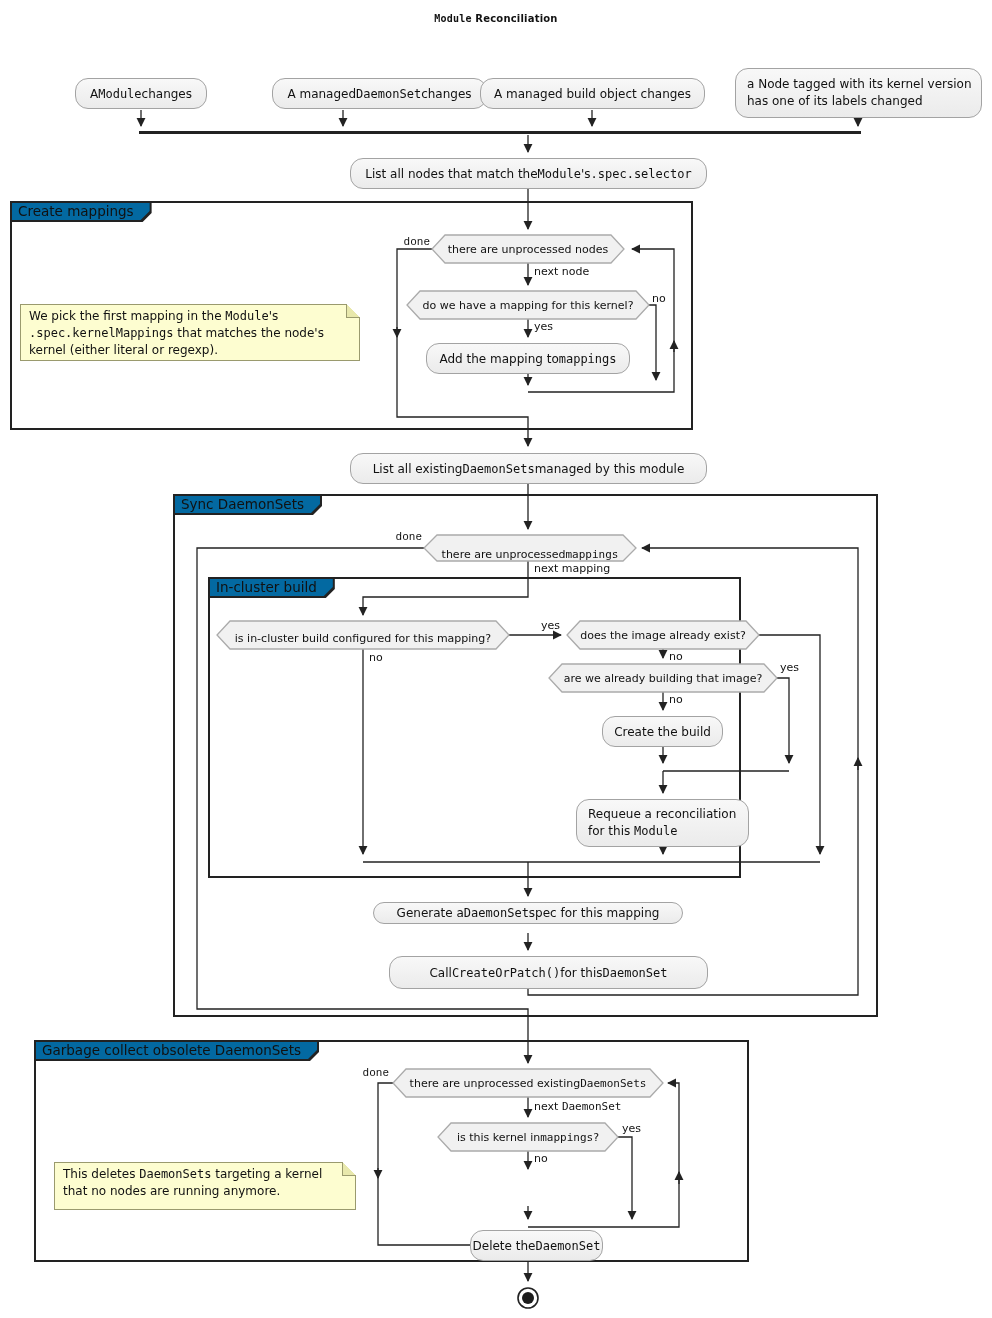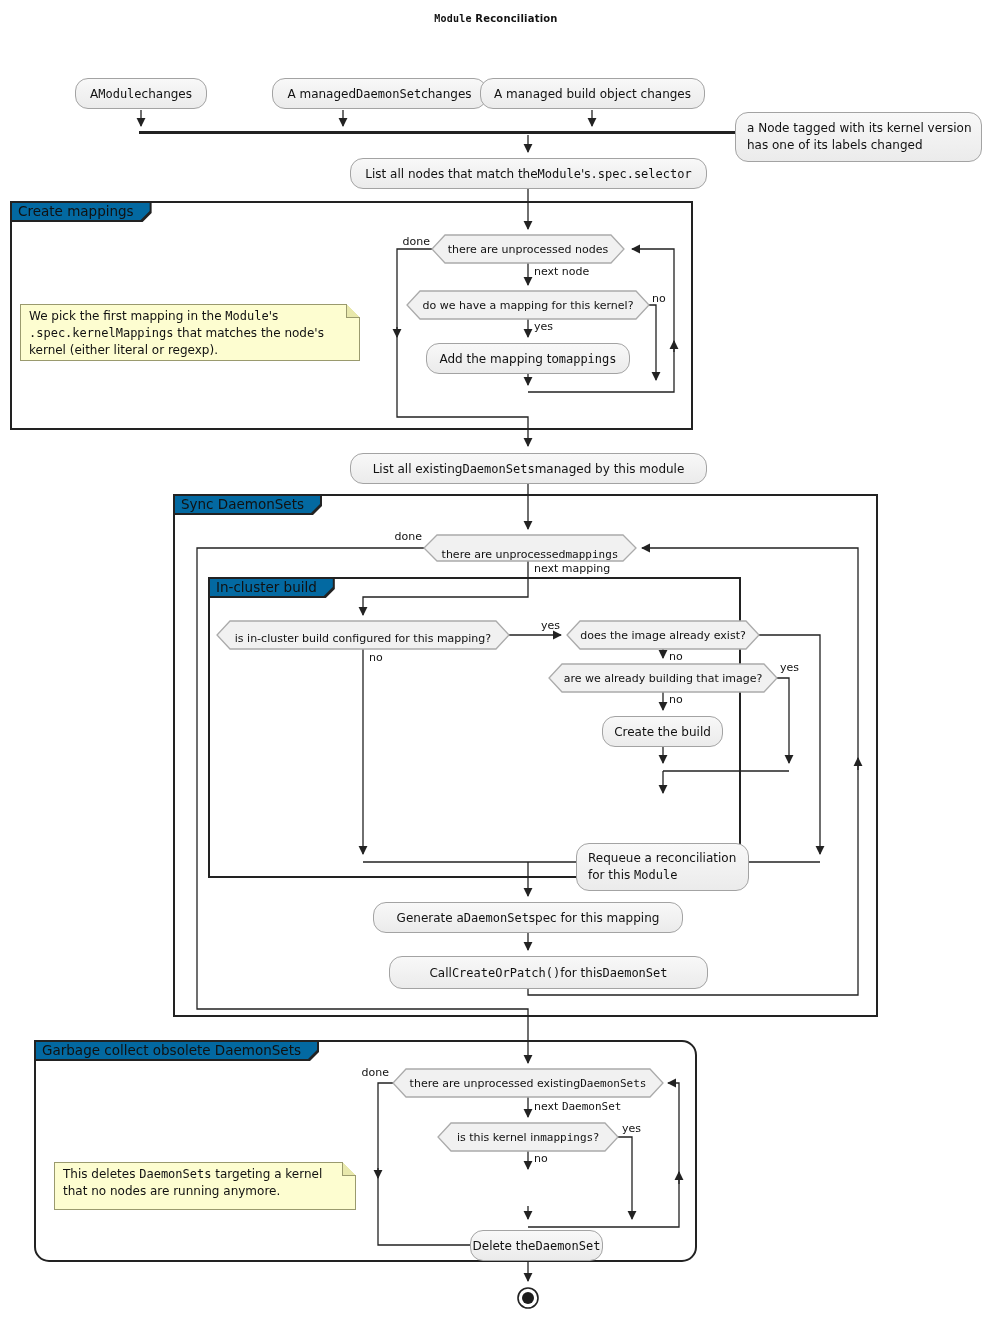--- a/index.html
+++ b/index.html
@@ -20,21 +20,21 @@
     position:absolute;top:13px;left:0;width:100%;text-align:center;
     font-size:10px;font-weight:bold;letter-spacing:0.2px;
   }
   .act{
     position:absolute;box-sizing:border-box;
     border:1.4px solid var(--node-border);border-radius:13px;
     background:linear-gradient(180deg,#f8f8f8,#ebebeb);
     display:flex;align-items:center;justify-content:center;
     font-size:12px;white-space:nowrap;padding:0 8px;
   }
-  .act.multiline{flex-direction:column;align-items:flex-start;justify-content:center;padding:4px 11px;margin-top:44px;}
+  .act.multiline{flex-direction:column;align-items:flex-start;justify-content:center;padding:4px 11px;}
   .act.multiline .ln{line-height:17px;white-space:nowrap;}
   .hexlabel{
     position:absolute;box-sizing:border-box;
     display:flex;align-items:center;justify-content:center;
     font-size:11px;white-space:nowrap;
   }
   .frame{
     position:absolute;box-sizing:border-box;
     border:2px solid var(--frame-border);background:transparent;
   }
@@ -59,21 +59,21 @@
   .note .ln{line-height:17px;white-space:nowrap;}
   .note .fold{
     position:absolute;top:-1px;right:-1px;width:13px;height:13px;
     background:linear-gradient(to bottom left,#ffffff 52%,#e8e8ac 52%);
     border-left:1px solid var(--note-border);
     border-bottom:1px solid var(--note-border);
   }
   .elabel{
     position:absolute;font-size:11px;white-space:nowrap;line-height:12px;
   }
-  .elabel.right-align{transform:translateX(-100%);}
+  .elabel.right-align{transform:translateX(-100%);font-family:Liberation Mono, monospace;}
   #wires{position:absolute;left:0;top:0;z-index:2;}
   .layer-nodes{position:relative;z-index:3;}
   .frame,.note{z-index:1;}
   svg .wire{stroke:var(--line);stroke-width:1.3;fill:none;}
   svg .hex{fill:#f1f1f1;stroke:#ababab;stroke-width:1.3;}
   svg .joinbar{fill:var(--line);}
 </style>
 </head>
 <body>
 
@@ -87,21 +87,21 @@
   <div class="frame" style="left:173px;top:494px;width:705px;height:523px;">
     <div class="tab">
         <div class="tab-inner">Sync DaemonSets</div>
       </div>
   </div>
   <div class="frame" style="left:208px;top:577px;width:533px;height:301px;">
     <div class="tab">
         <div class="tab-inner">In-cluster build</div>
       </div>
   </div>
-  <div class="frame" style="left:34px;top:1040px;width:663px;height:222px;border-radius:15px;">
+  <div class="frame" style="left:34px;top:1040px;width:715px;height:222px;">
     <div class="tab">
         <div class="tab-inner">Garbage collect obsolete DaemonSets</div>
       </div>
   </div>
 
   <div class="note" style="left:20px;top:304px;width:340px;height:57px;">
     <div class="fold"></div>
     <div class="ln"><span>We pick the first mapping in the </span><span class="mono">Module</span><span>'s</span></div>
     <div class="ln"><span class="mono">.spec.kernelMappings</span><span> that matches the node's</span></div>
     <div class="ln"><span>kernel (either literal or regexp).</span></div>
@@ -216,21 +216,21 @@
         <span class="mono">DaemonSets</span>
         <span> managed by this module</span>
       </div>
     <div class="act" style="left:602px;top:716px;width:121px;height:31px;">
         <span>Create the build</span>
       </div>
     <div class="act multiline" style="left:576px;top:799px;width:173px;height:48px;">
       <div class="ln"><span>Requeue a reconciliation</span></div>
       <div class="ln"><span>for this </span><span class="mono">Module</span></div>
     </div>
-    <div class="act" style="left:373px;top:902px;width:310px;height:31px;">
+    <div class="act" style="left:373px;top:902px;width:310px;height:22px;">
         <span>Generate a </span>
         <span class="mono">DaemonSet</span>
         <span> spec for this mapping</span>
       </div>
     <div class="act" style="left:389px;top:956px;width:319px;height:33px;">
         <span>Call </span>
         <span class="mono">CreateOrPatch()</span>
         <span> for this </span>
         <span class="mono">DaemonSet</span>
       </div>

